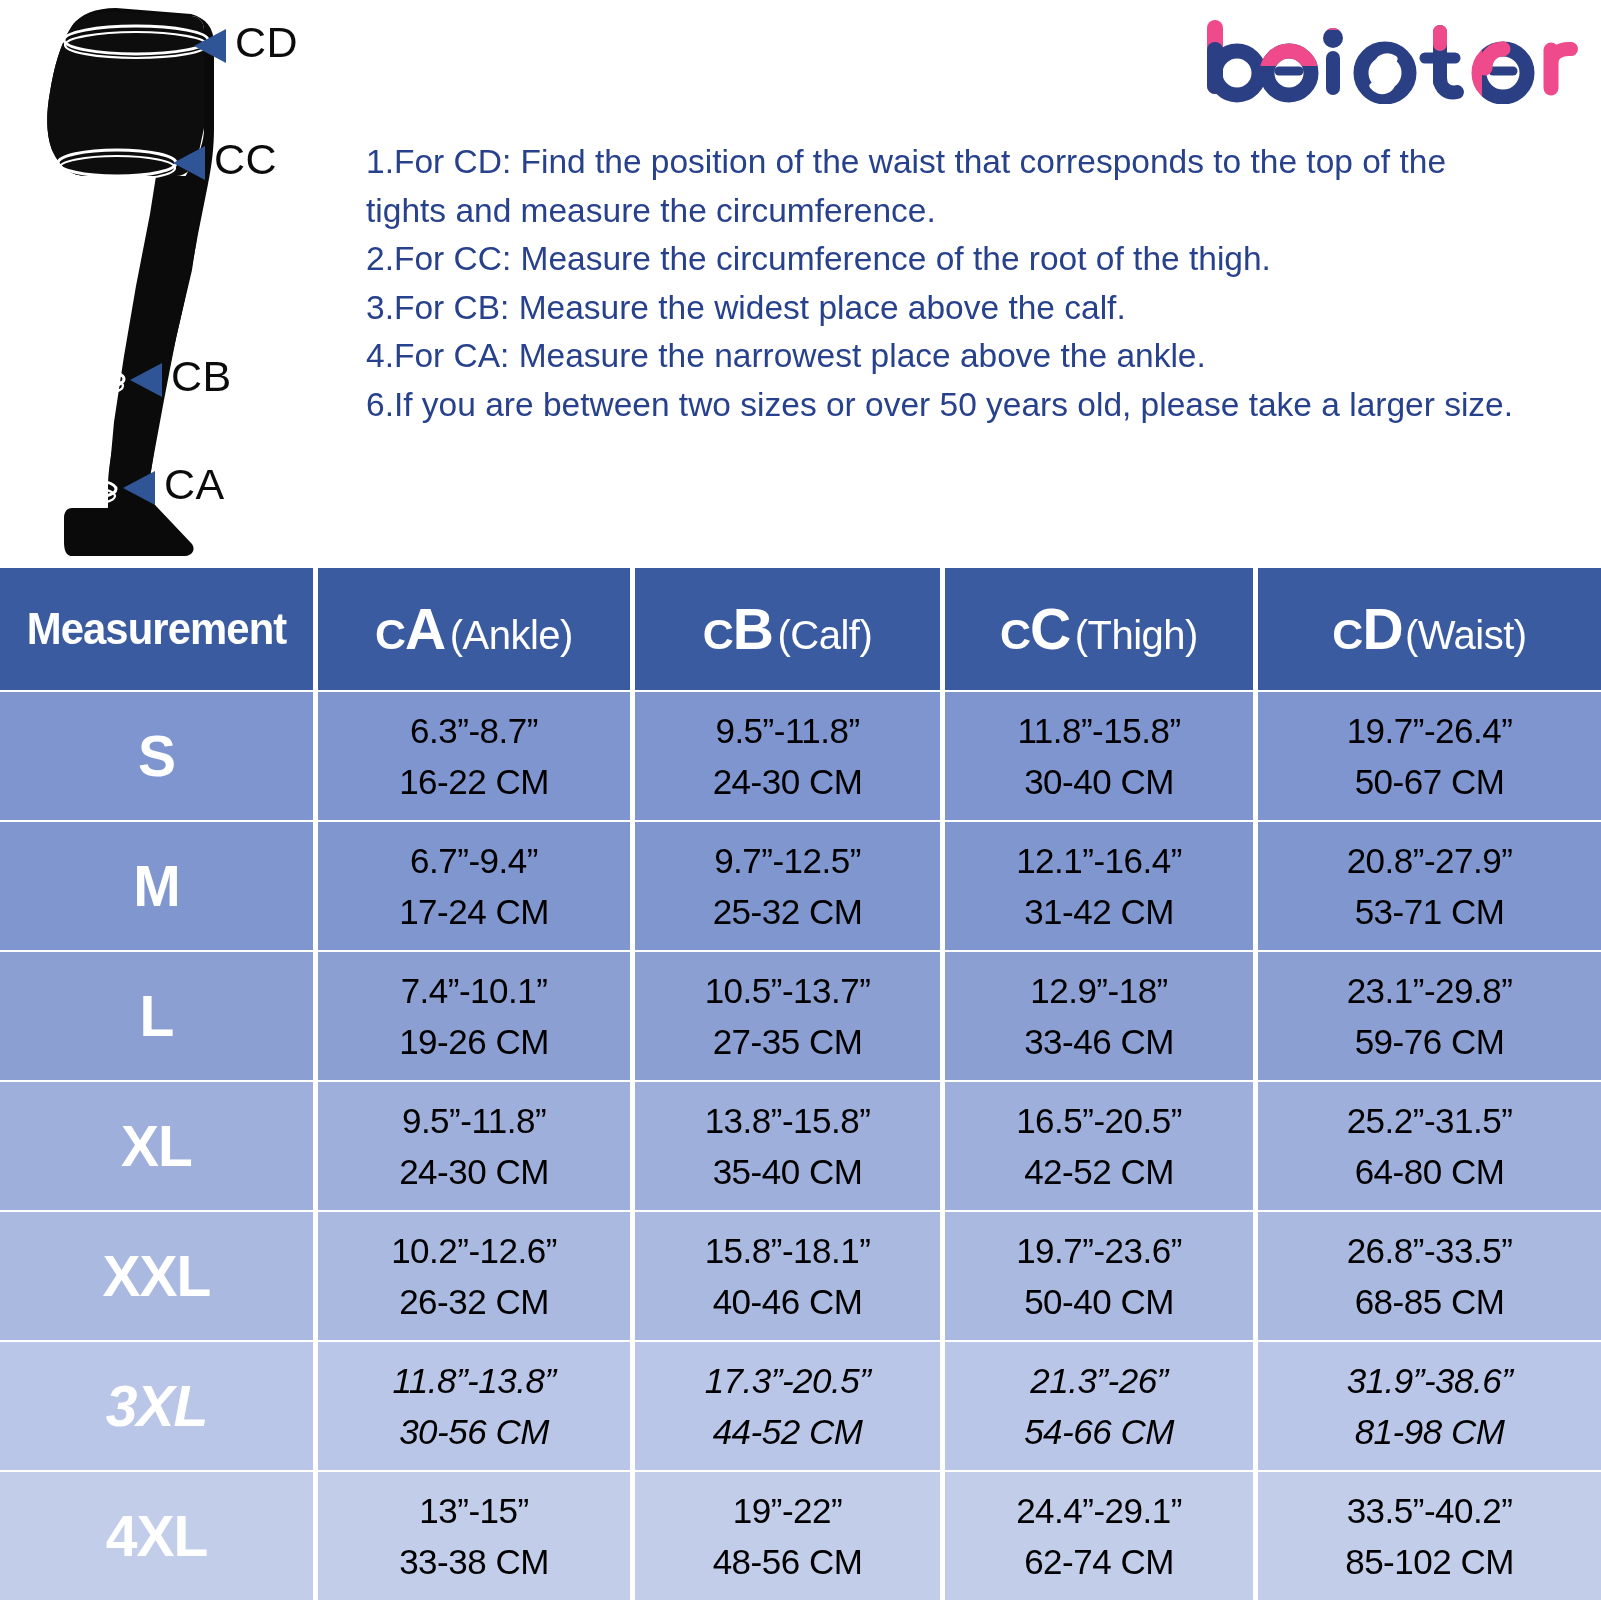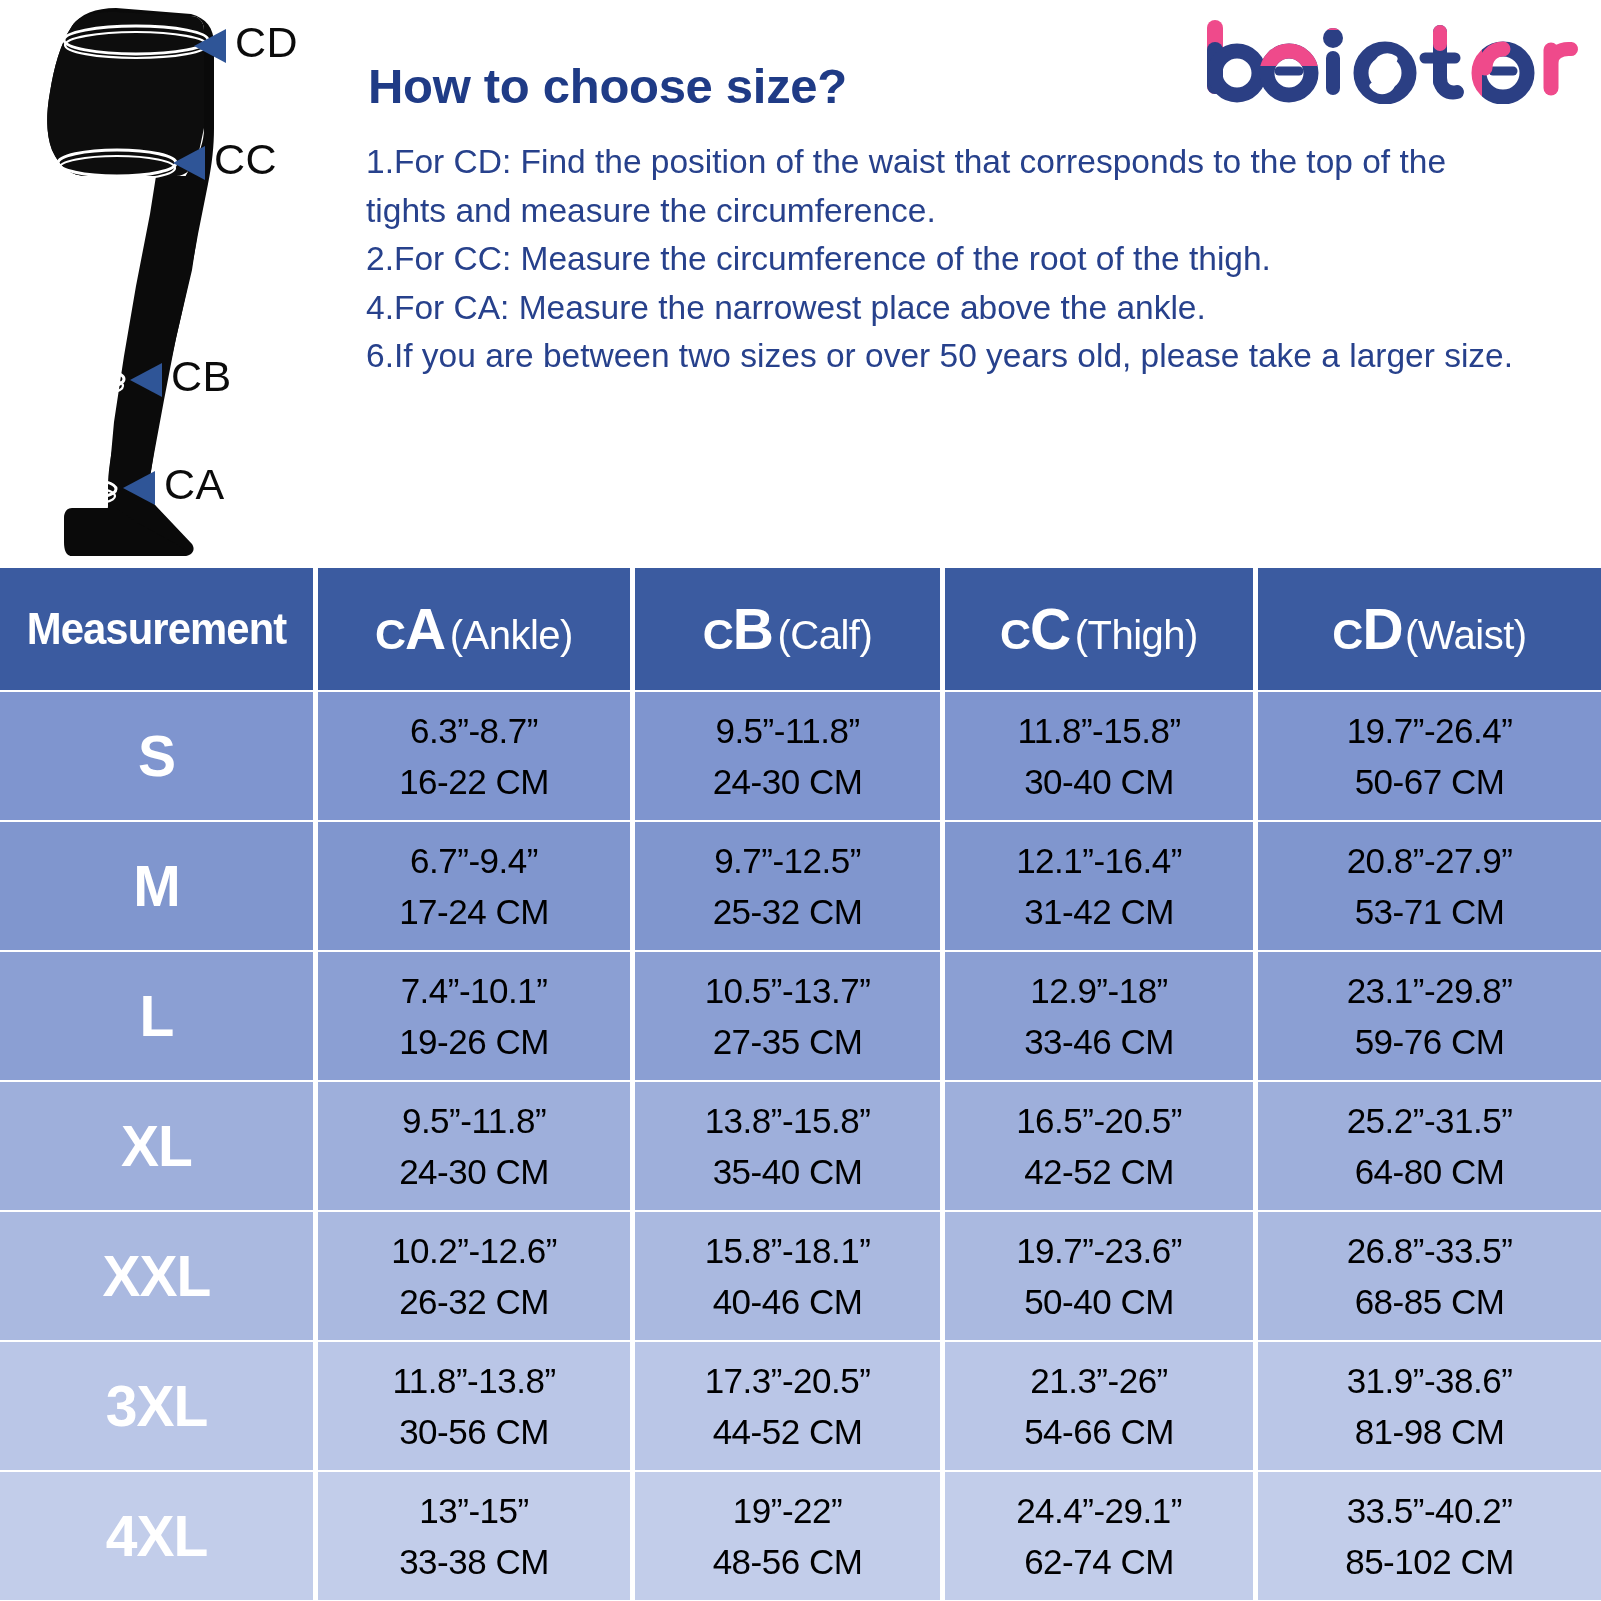--- a/index.html
+++ b/index.html
@@ -151,21 +151,21 @@
     letter-spacing: -0.5px;
   }
   .val-in, .val-cm { display: block; white-space: nowrap; }
 
   tbody tr { height: 130px; }
   tbody tr.r-s   td { background: #7f95cf; }
   tbody tr.r-m   td { background: #8096ce; }
   tbody tr.r-l   td { background: #8b9fd3; }
   tbody tr.r-xl  td { background: #9eafdb; }
   tbody tr.r-xxl td { background: #aab9e0; }
-  tbody tr.r-3xl td { background: #bac6e7; }
+  tbody tr.r-3xl td { background: #bac6e7; font-style: italic; }
   tbody tr.r-4xl td { background: #c2cdea; }
   tbody tr.r-4xl td { border-bottom: none; }
 </style>
 </head>
 <body>
 
 <div id="page">
 
   <div id="top-section">
 
@@ -226,25 +226,25 @@
       <span class="marker-arrow" style="left:157px; top:138px;"></span>
       <span class="marker-label" style="left:198px; top:127px;">CC</span>
 
       <span class="marker-arrow" style="left:114px; top:355px;"></span>
       <span class="marker-label" style="left:155px; top:344px;">CB</span>
 
       <span class="marker-arrow" style="left:107px; top:463px;"></span>
       <span class="marker-label" style="left:148px; top:452px;">CA</span>
     </div>
 
-    <div id="headline">How to choose size?</div>
 
     <div id="instructions">
       <p>1.For CD: Find the position of the waist that corresponds to the top of the tights and measure the circumference.</p>
       <p>2.For CC: Measure the circumference of the root of the thigh.</p>
+      <p>3.For CB: Measure the widest place above the calf.</p>
       <p>4.For CA: Measure the narrowest place above the ankle.</p>
       <p>6.If you are between two sizes or over 50 years old, please take a larger size.</p>
     </div>
 
     <div id="brand-logo">
       <svg width="390" height="88" viewBox="0 0 390 88">
         <defs>
           <clipPath id="clipTopLeftB">
               <rect x="0" y="0" width="390" height="30"></rect>
             </clipPath>

